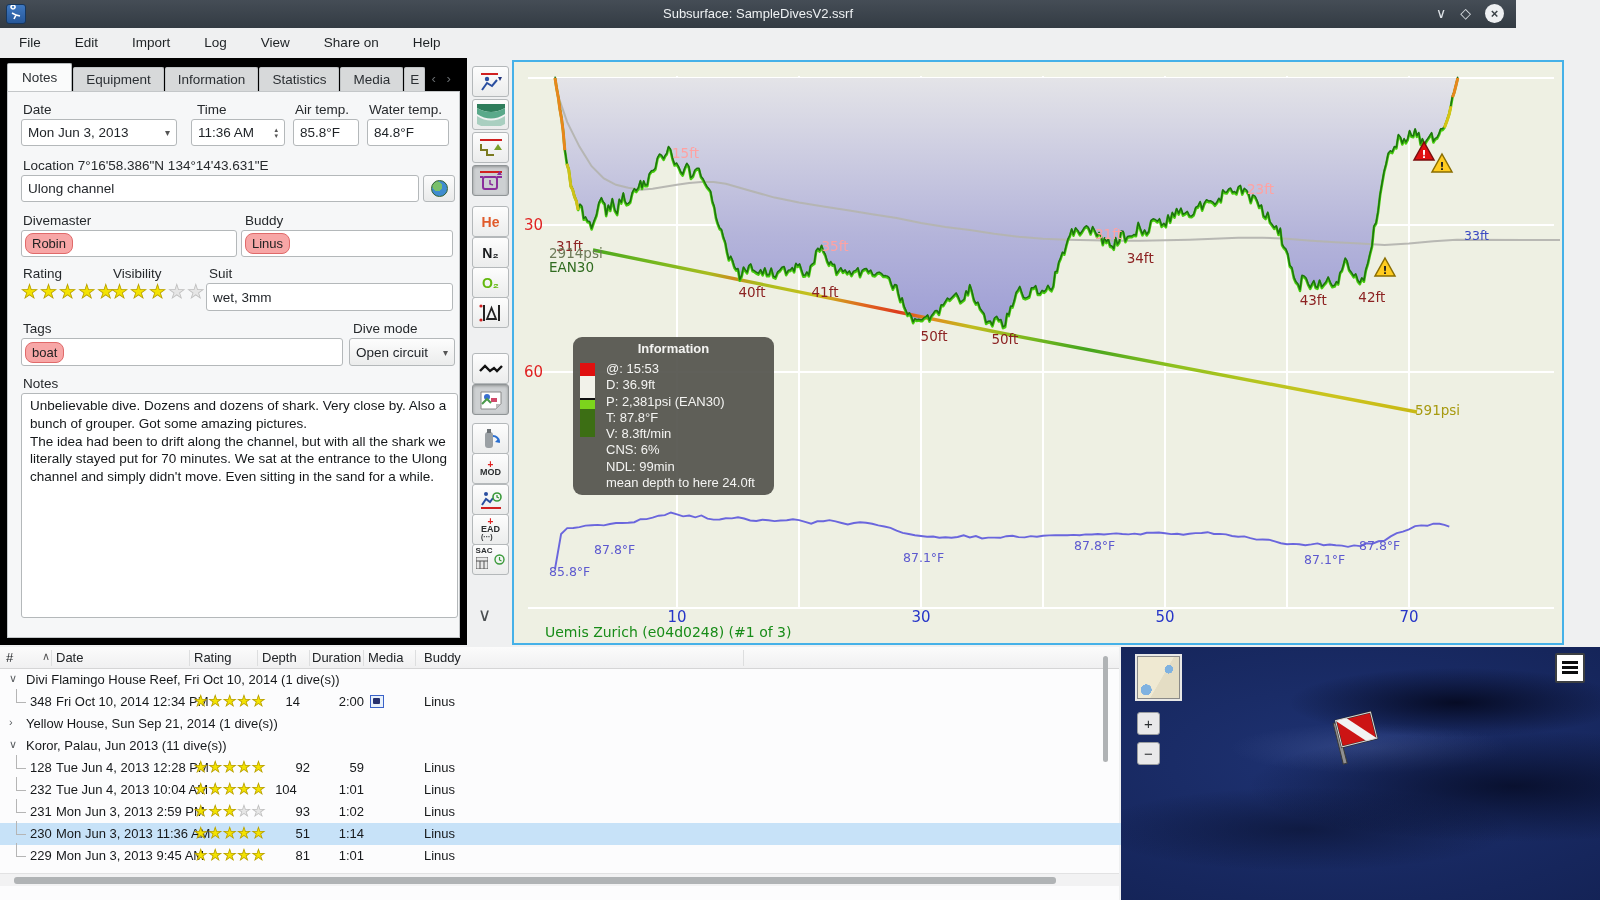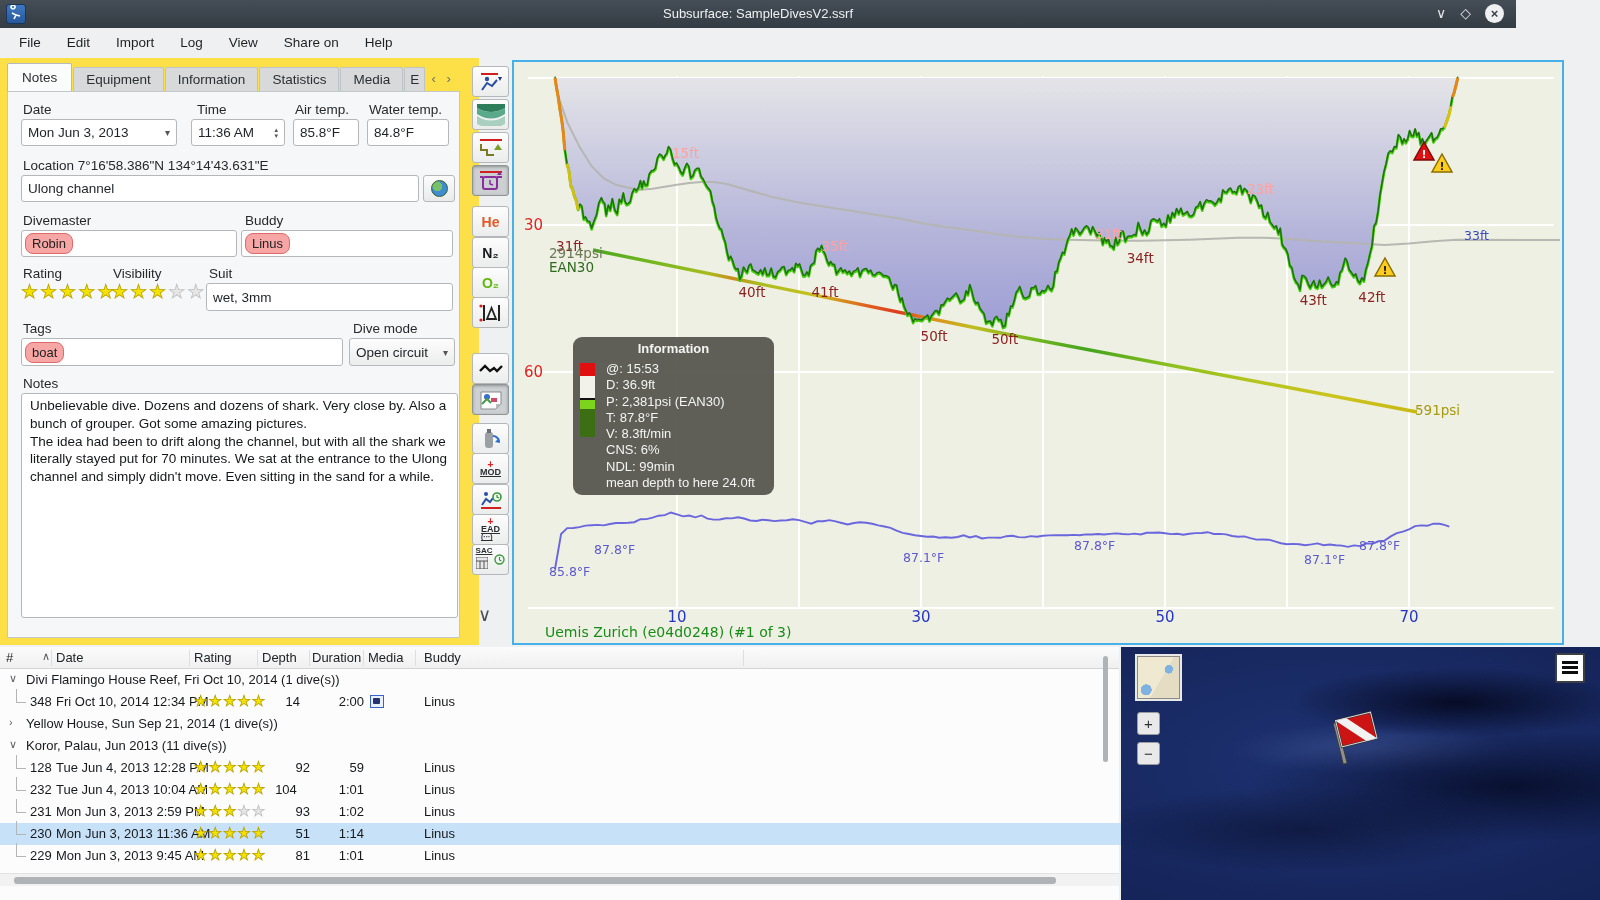--- a/index.html
+++ b/index.html
@@ -10,24 +10,24 @@
     background:linear-gradient(#454d56,#333b43);color:#eef1f3;font-size:13px;}
   .tb-icon{position:absolute;left:6px;top:4px;width:20px;height:20px;border-radius:3px;
     background:linear-gradient(#3f78c0,#27589a);border:1px solid #16375f;box-sizing:border-box;}
   .tb-title{position:absolute;left:0;right:0;top:6px;text-align:center;}
   .tb-ctrls{position:absolute;right:12px;top:4px;display:flex;gap:14px;align-items:center;}
   .ctrl-glyph{color:#dfe4e8;font-size:14px;line-height:19px;}
   .ctrl-close{width:19px;height:19px;background:#eef0f2;border-radius:50%;color:#3a4147;
     text-align:center;line-height:19px;font-size:13px;font-weight:bold;}
   
   .menubar{position:absolute;left:0;top:28px;width:1600px;height:30px;background:#eff0f1;
-    display:flex;align-items:center;padding-left:6px;box-sizing:border-box;}
+    display:flex;align-items:center;padding-left:6px;box-sizing:border-box;gap:8px;}
   .menu-item{padding:0 13px;font-size:13.5px;color:#1d2124;line-height:30px;}
   
-  .left-pane{position:absolute;left:0;top:58px;width:467px;height:587px;background:#fde047;padding-left:12px;}
+  .left-pane{position:absolute;left:0;top:58px;width:467px;height:587px;background:#000000;}
   .tabs{position:absolute;left:7px;top:4px;height:29px;display:flex;align-items:flex-end;}
   .tab{font-size:13.5px;color:#2b2f33;padding:4px 12px;background:#d7d9da;
     border:1px solid #c0c3c5;border-bottom:none;margin-right:1px;border-radius:2px 2px 0 0;white-space:nowrap;}
   .tab.active{background:#fafbfb;border-color:#b6babc;padding:6px 14px;position:relative;z-index:3;}
   .tab.partial{max-width:15px;overflow:hidden;padding:4px 5px;}
   .tab-scroll{width:13px;text-align:center;color:#6a6e71;font-size:13px;padding:5px 1px;}
   .form-area{position:absolute;left:7px;top:33px;width:453px;height:547px;
     background:#f6f7f8;border:1px solid #c4c7c9;box-sizing:border-box;}
   .flabel{position:absolute;font-size:13.5px;color:#26292c;white-space:nowrap;}
   .fld{position:absolute;background:#fff;border:1px solid #b4b8ba;border-radius:3px;
@@ -47,21 +47,21 @@
   .globe{width:15px;height:15px;border-radius:50%;border:1px solid #2f5f2f;
     background:radial-gradient(circle at 35% 35%, #79c06a 0 35%, #3f8ccf 36% 100%);}
   
   .pbtn{position:absolute;left:472px;width:37px;height:31px;
     background:linear-gradient(#fdfdfd,#ebecec);border:1px solid #b4b8ba;border-radius:3px;
     display:flex;align-items:center;justify-content:center;box-sizing:border-box;}
   .pbtn.active{background:#cdd0d2;border-color:#8f9496;box-shadow:inset 0 1px 3px rgba(0,0,0,.3);}
   .g-he{color:#e05a2a;font-weight:bold;font-size:14px;}
   .g-n2{color:#17191b;font-weight:bold;font-size:14px;}
   .g-o2{color:#63b80e;font-weight:bold;font-size:14px;}
-  .g-sm{font-size:9px;font-weight:bold;color:#2c2f31;line-height:8px;text-decoration:underline;}
+  .g-sm{font-size:9px;font-weight:bold;color:#2c2f31;line-height:8px;}
   .g-plus{color:#e02020;font-weight:bold;font-size:10px;line-height:7px;}
   .scroll-chevron{position:absolute;left:478px;color:#4a4e51;font-size:18px;}
   
   .chart-pane{position:absolute;left:512px;top:60px;width:1048px;height:581px;
     background:#eef0e3;border:2px solid #45b1e8;}
   .chart-pane svg{position:absolute;left:0;top:0;}
   .info-box{position:absolute;left:59px;top:275px;width:201px;height:158px;
     background:rgba(84,84,78,0.93);border-radius:9px;color:#f4f4f2;font-size:13px;z-index:5;}
   .ib-title{text-align:center;font-weight:bold;padding-top:4px;font-size:13px;}
   .ib-legend{position:absolute;left:7px;top:26px;width:15px;}

